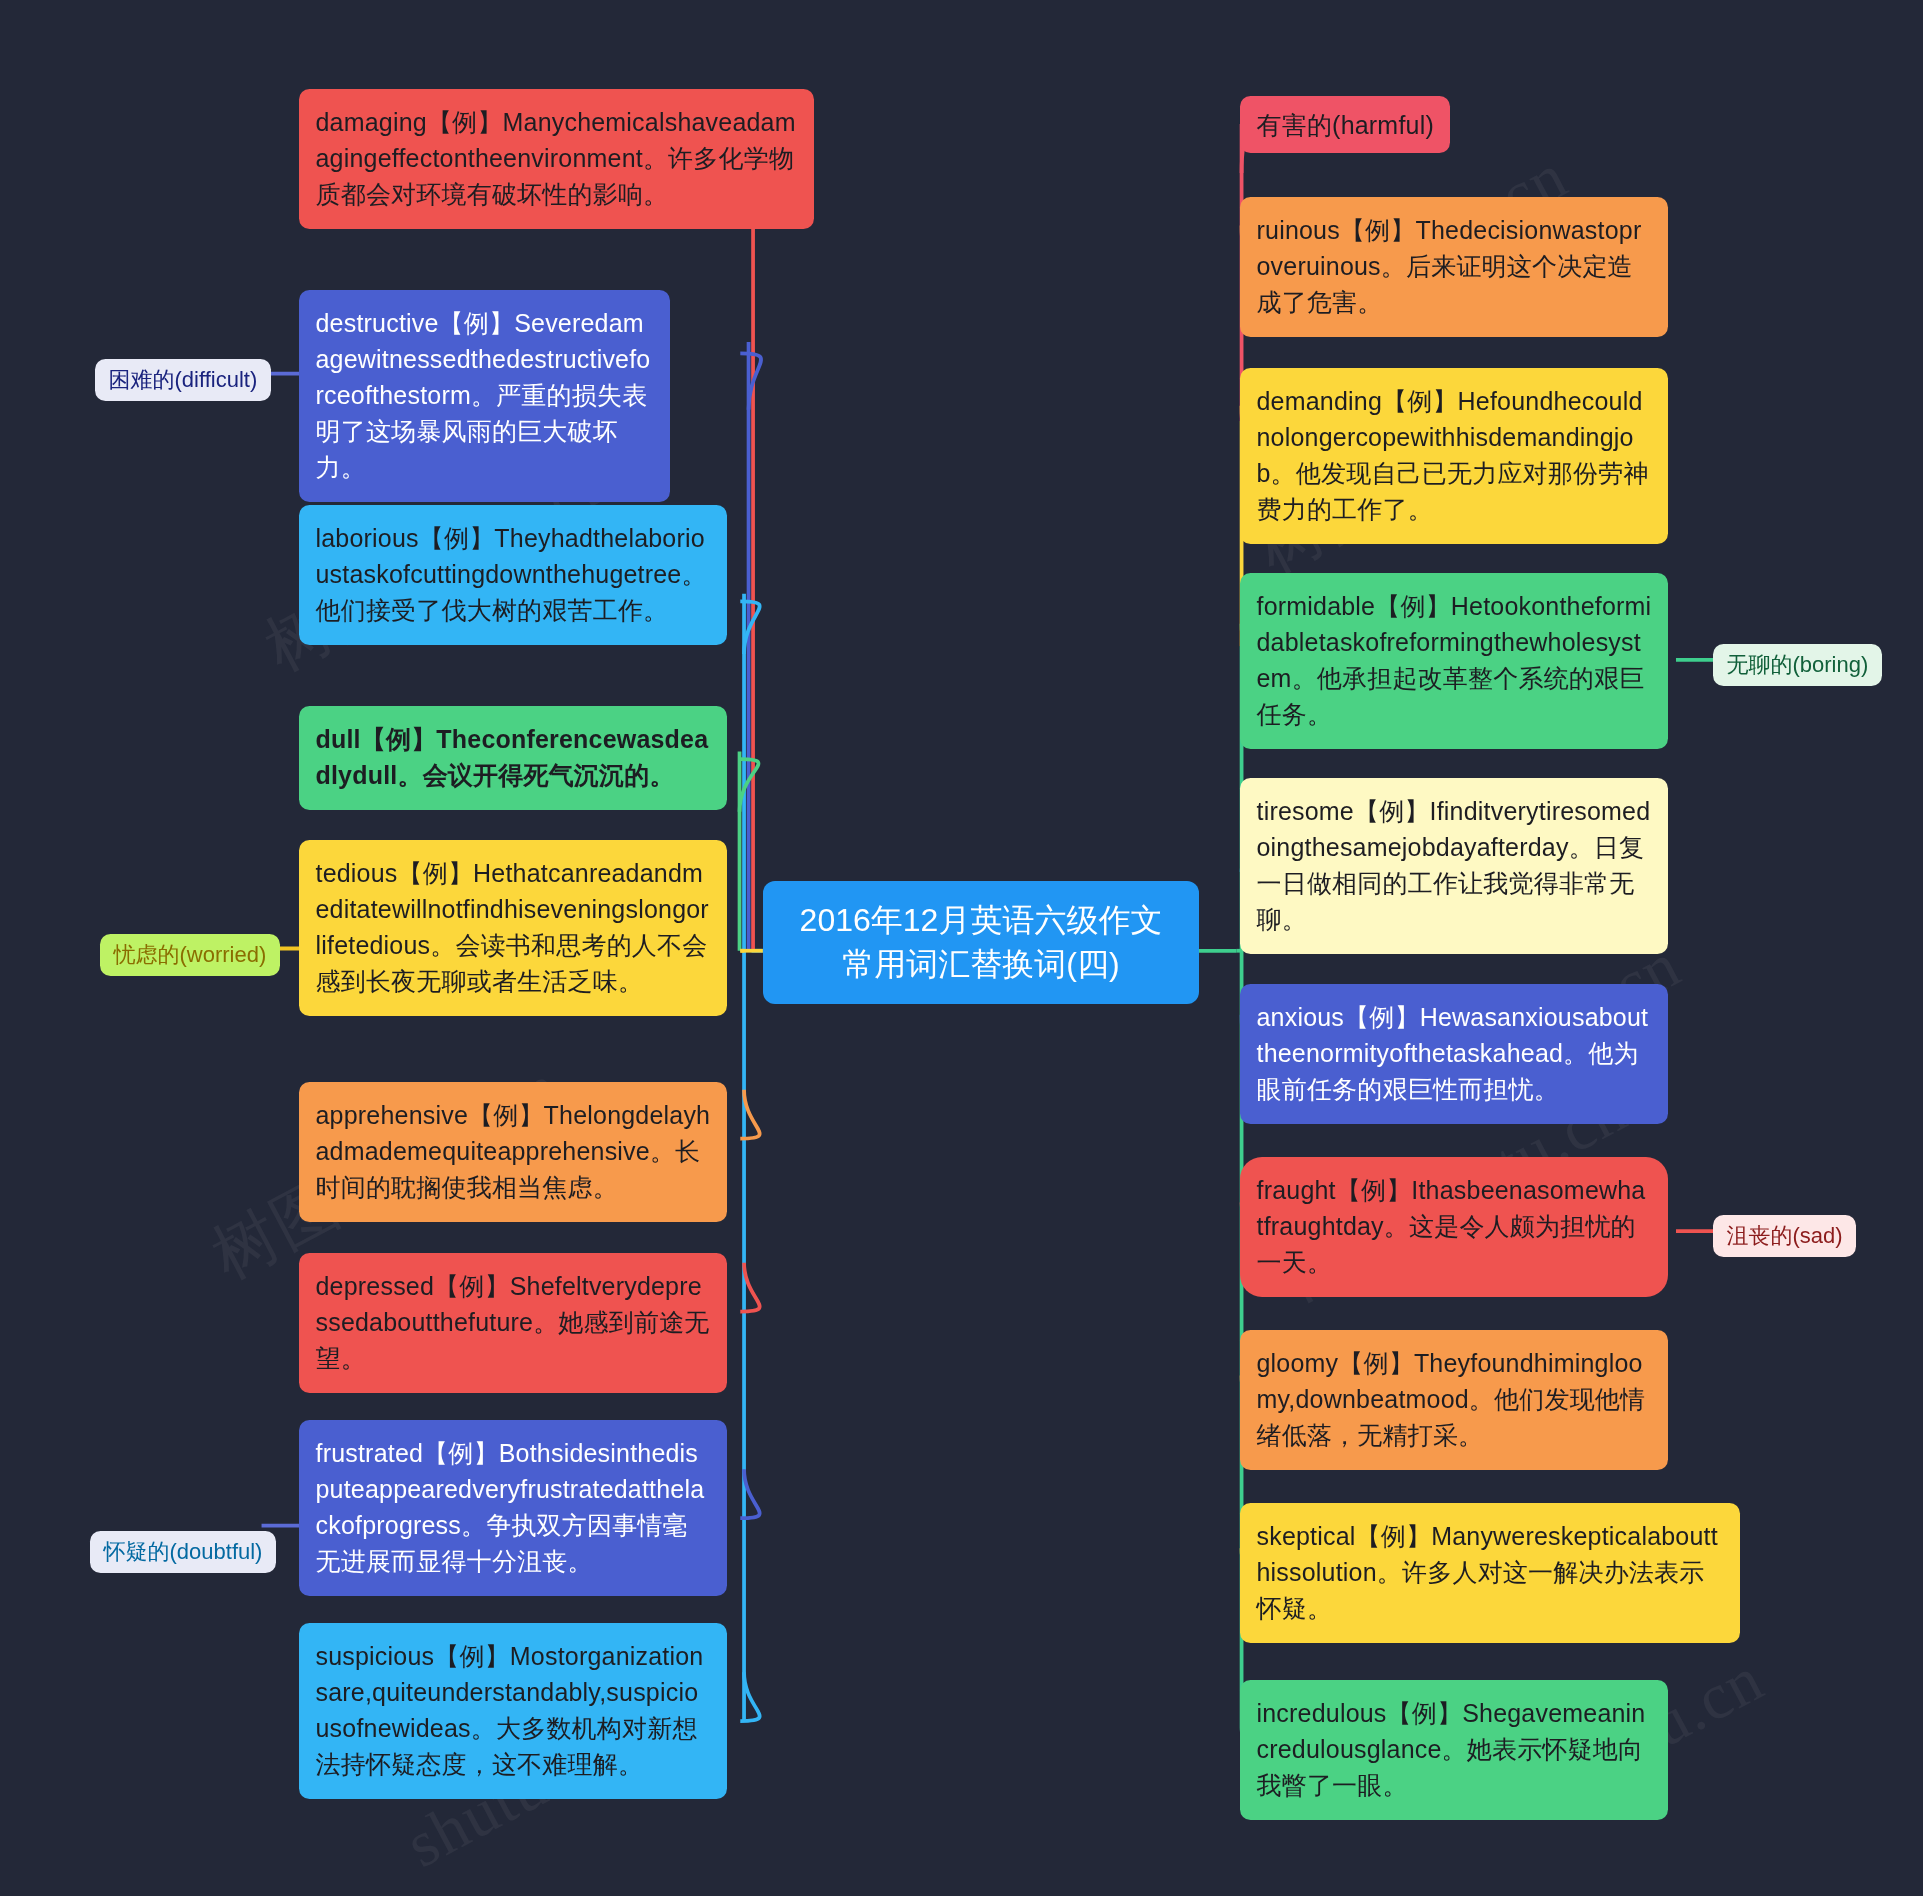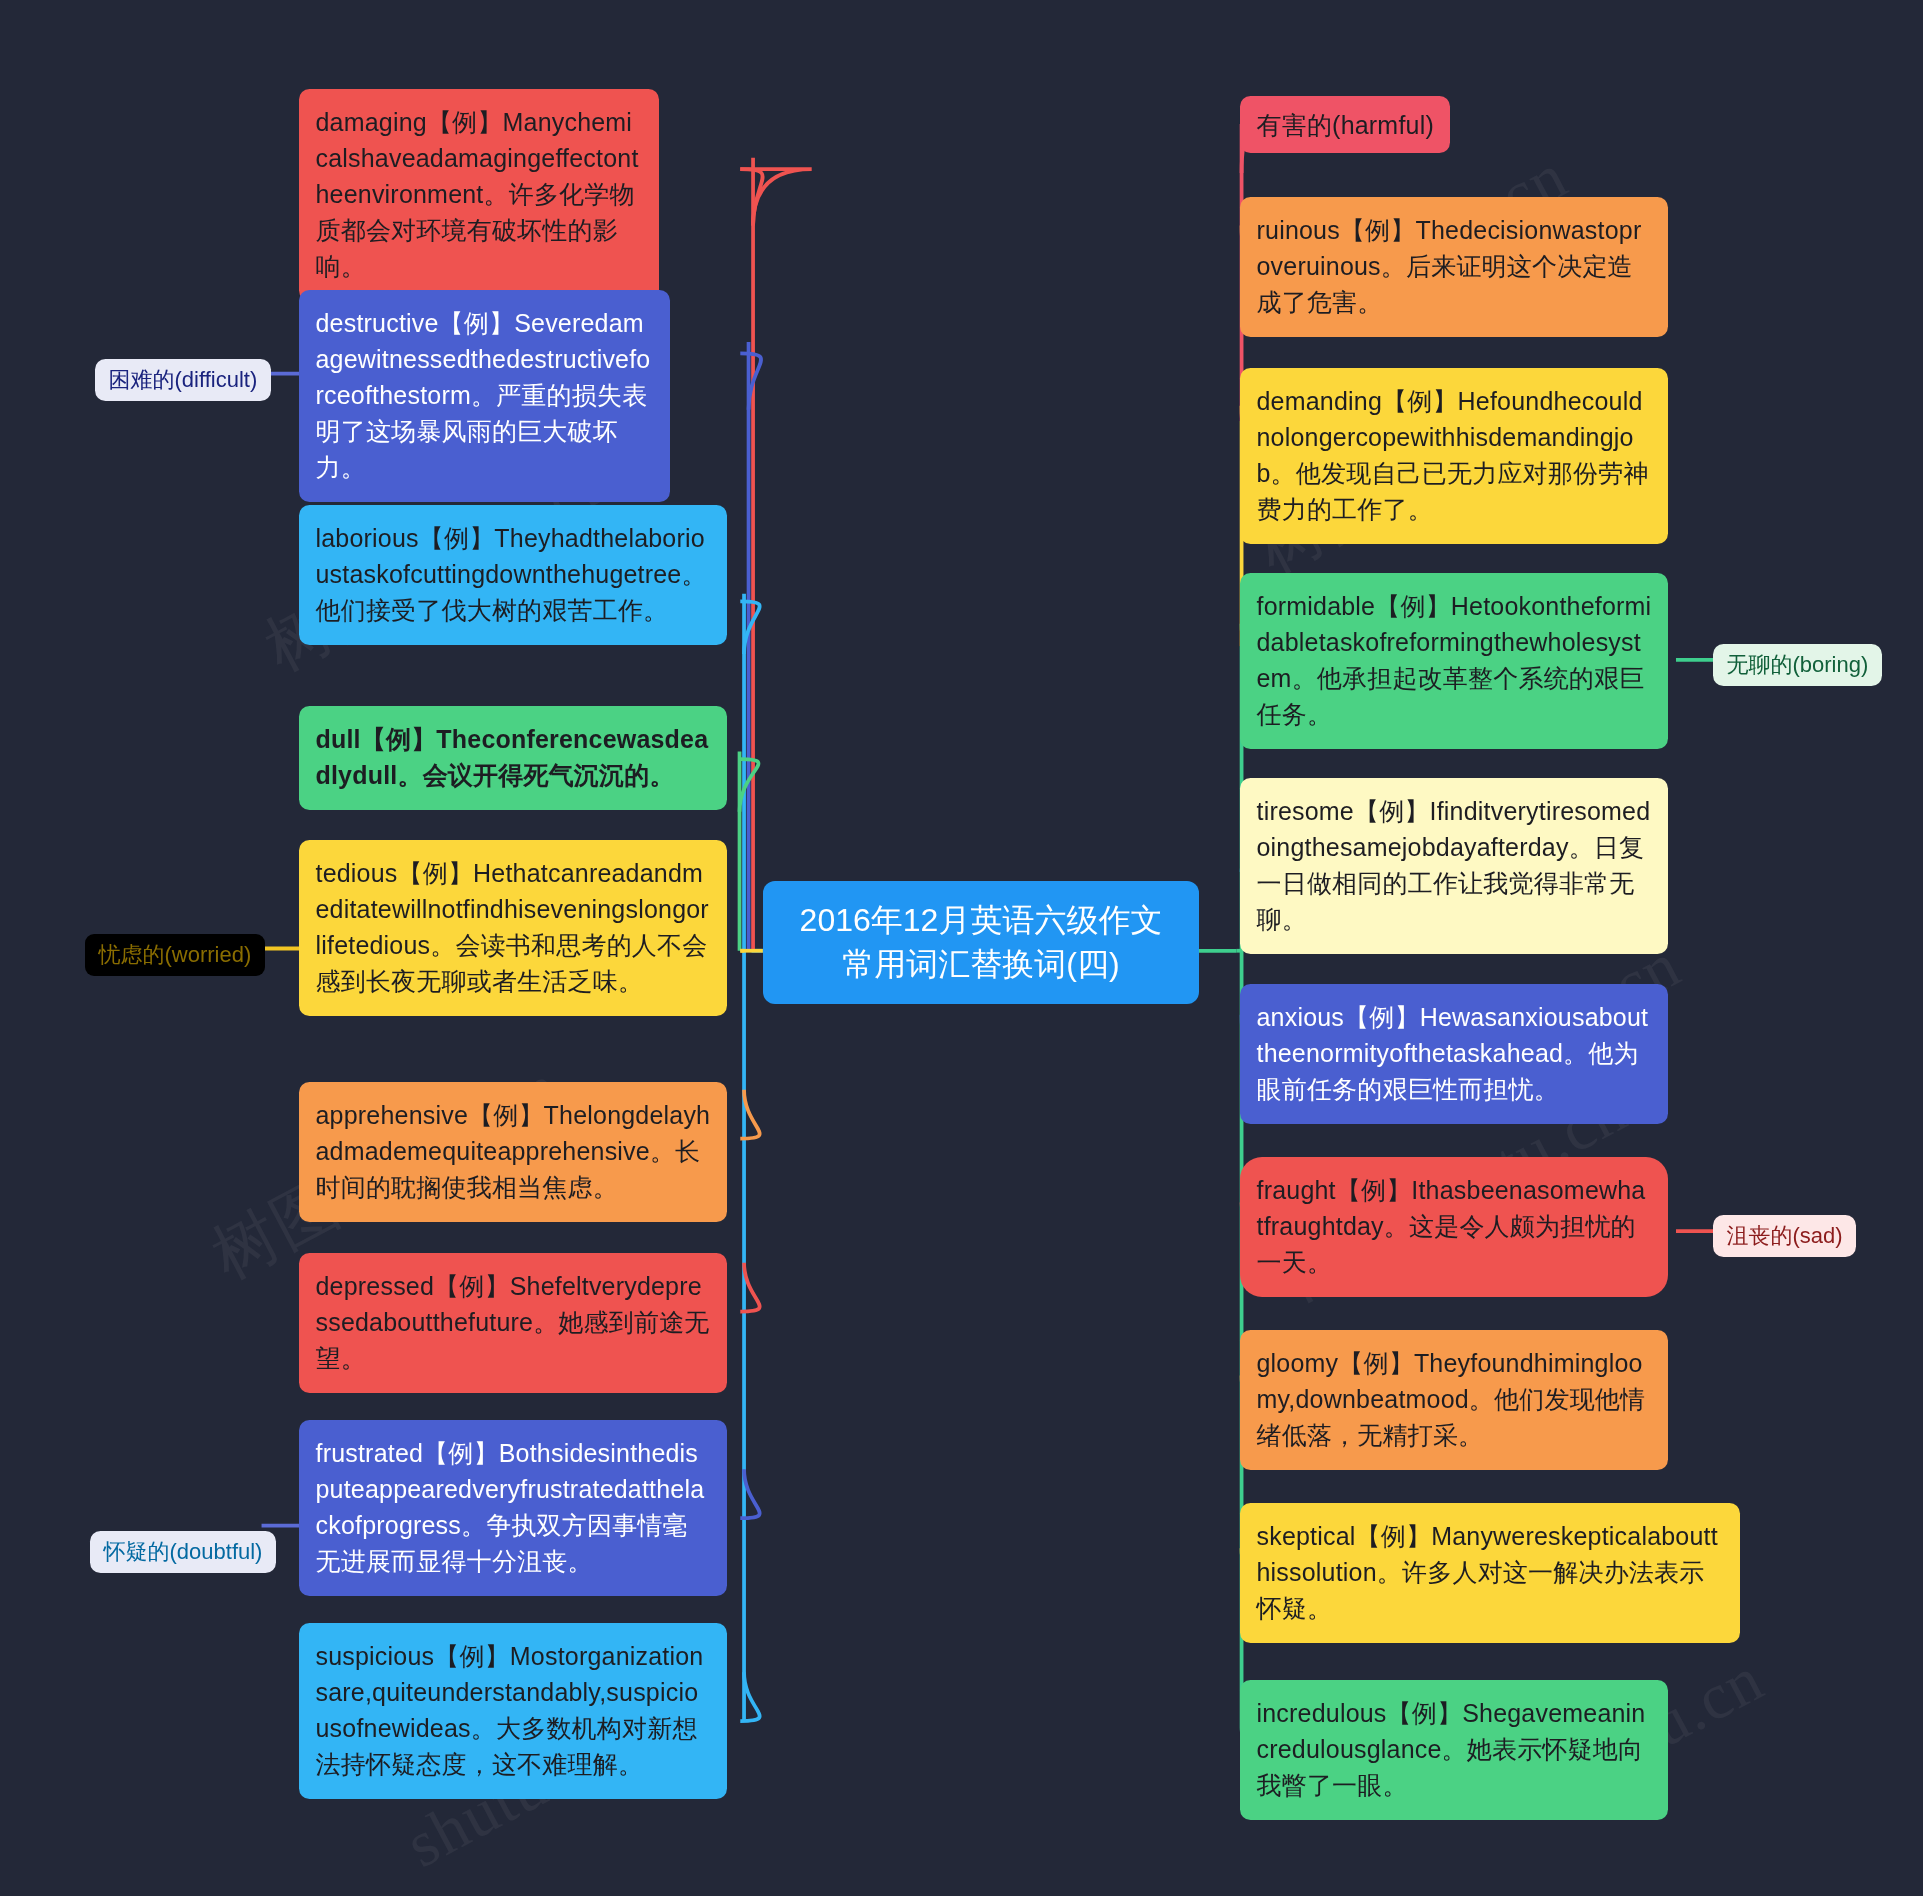--- a/index.html
+++ b/index.html
@@ -155,28 +155,28 @@
       <path d="M1652,2300 C1652,2320 1660,2328 1700,2328" stroke="#3ecf8e"></path>
 
       <path d="M2230,878 L2280,878" stroke="#3ecf8e"></path>
       <path d="M2230,1638 L2280,1638" stroke="#ef5350"></path>
     </g>
   </svg>
 
   <div class="pill" style="left:95px; top:359px; background:#e8eaf6; color:#1a237e;">
     <span>困难的(difficult)</span>
   </div>
-  <div class="pill" style="left:85px; top:934px; background:#000000; color:#8a6d00;border-radius:9px;">
+  <div class="pill" style="left:100px; top:934px; background:#bef264; color:#8a6d00;">
     <span>忧虑的(worried)</span>
   </div>
   <div class="pill" style="left:90px; top:1511px; background:#e8eaf6; color:#0369a1;margin-top:20px;">
     <span>怀疑的(doubtful)</span>
   </div>
 
-  <div class="node dark" style="left:299px; top:89px; width:360px; background:#ef5350;">damaging【例】Manychemicalshaveadamagingeffectontheenvironment。许多化学物质都会对环境有破坏性的影响。</div>
+  <div class="node dark" style="left:299px; top:89px; width:515px; background:#ef5350;">damaging【例】Manychemicalshaveadamagingeffectontheenvironment。许多化学物质都会对环境有破坏性的影响。</div>
 
   <div class="node light" style="left:299px; top:290px; width:371px; background:#4a5fd0;">destructive【例】Severedamagewitnessedthedestructiveforceofthestorm。严重的损失表明了这场暴风雨的巨大破坏力。</div>
 
   <div class="node dark" style="left:299px; top:505px; width:428px; background:#33b5f5;">laborious【例】Theyhadthelaborioustaskofcuttingdownthehugetree。他们接受了伐大树的艰苦工作。</div>
 
   <div class="node dark" style="left:299px; top:706px; width:428px; background:#4bd284;font-weight:bold;">dull【例】Theconferencewasdeadlydull。会议开得死气沉沉的。</div>
 
   <div class="node dark" style="left:299px; top:840px; width:428px; background:#fcd73b;">tedious【例】Hethatcanreadandmeditatewillnotfindhiseveningslongorlifetedious。会读书和思考的人不会感到长夜无聊或者生活乏味。</div>
 
   <div class="node dark" style="left:299px; top:1082px; width:428px; background:#f79a4c;">apprehensive【例】Thelongdelayhadmademequiteapprehensive。长时间的耽搁使我相当焦虑。</div>

